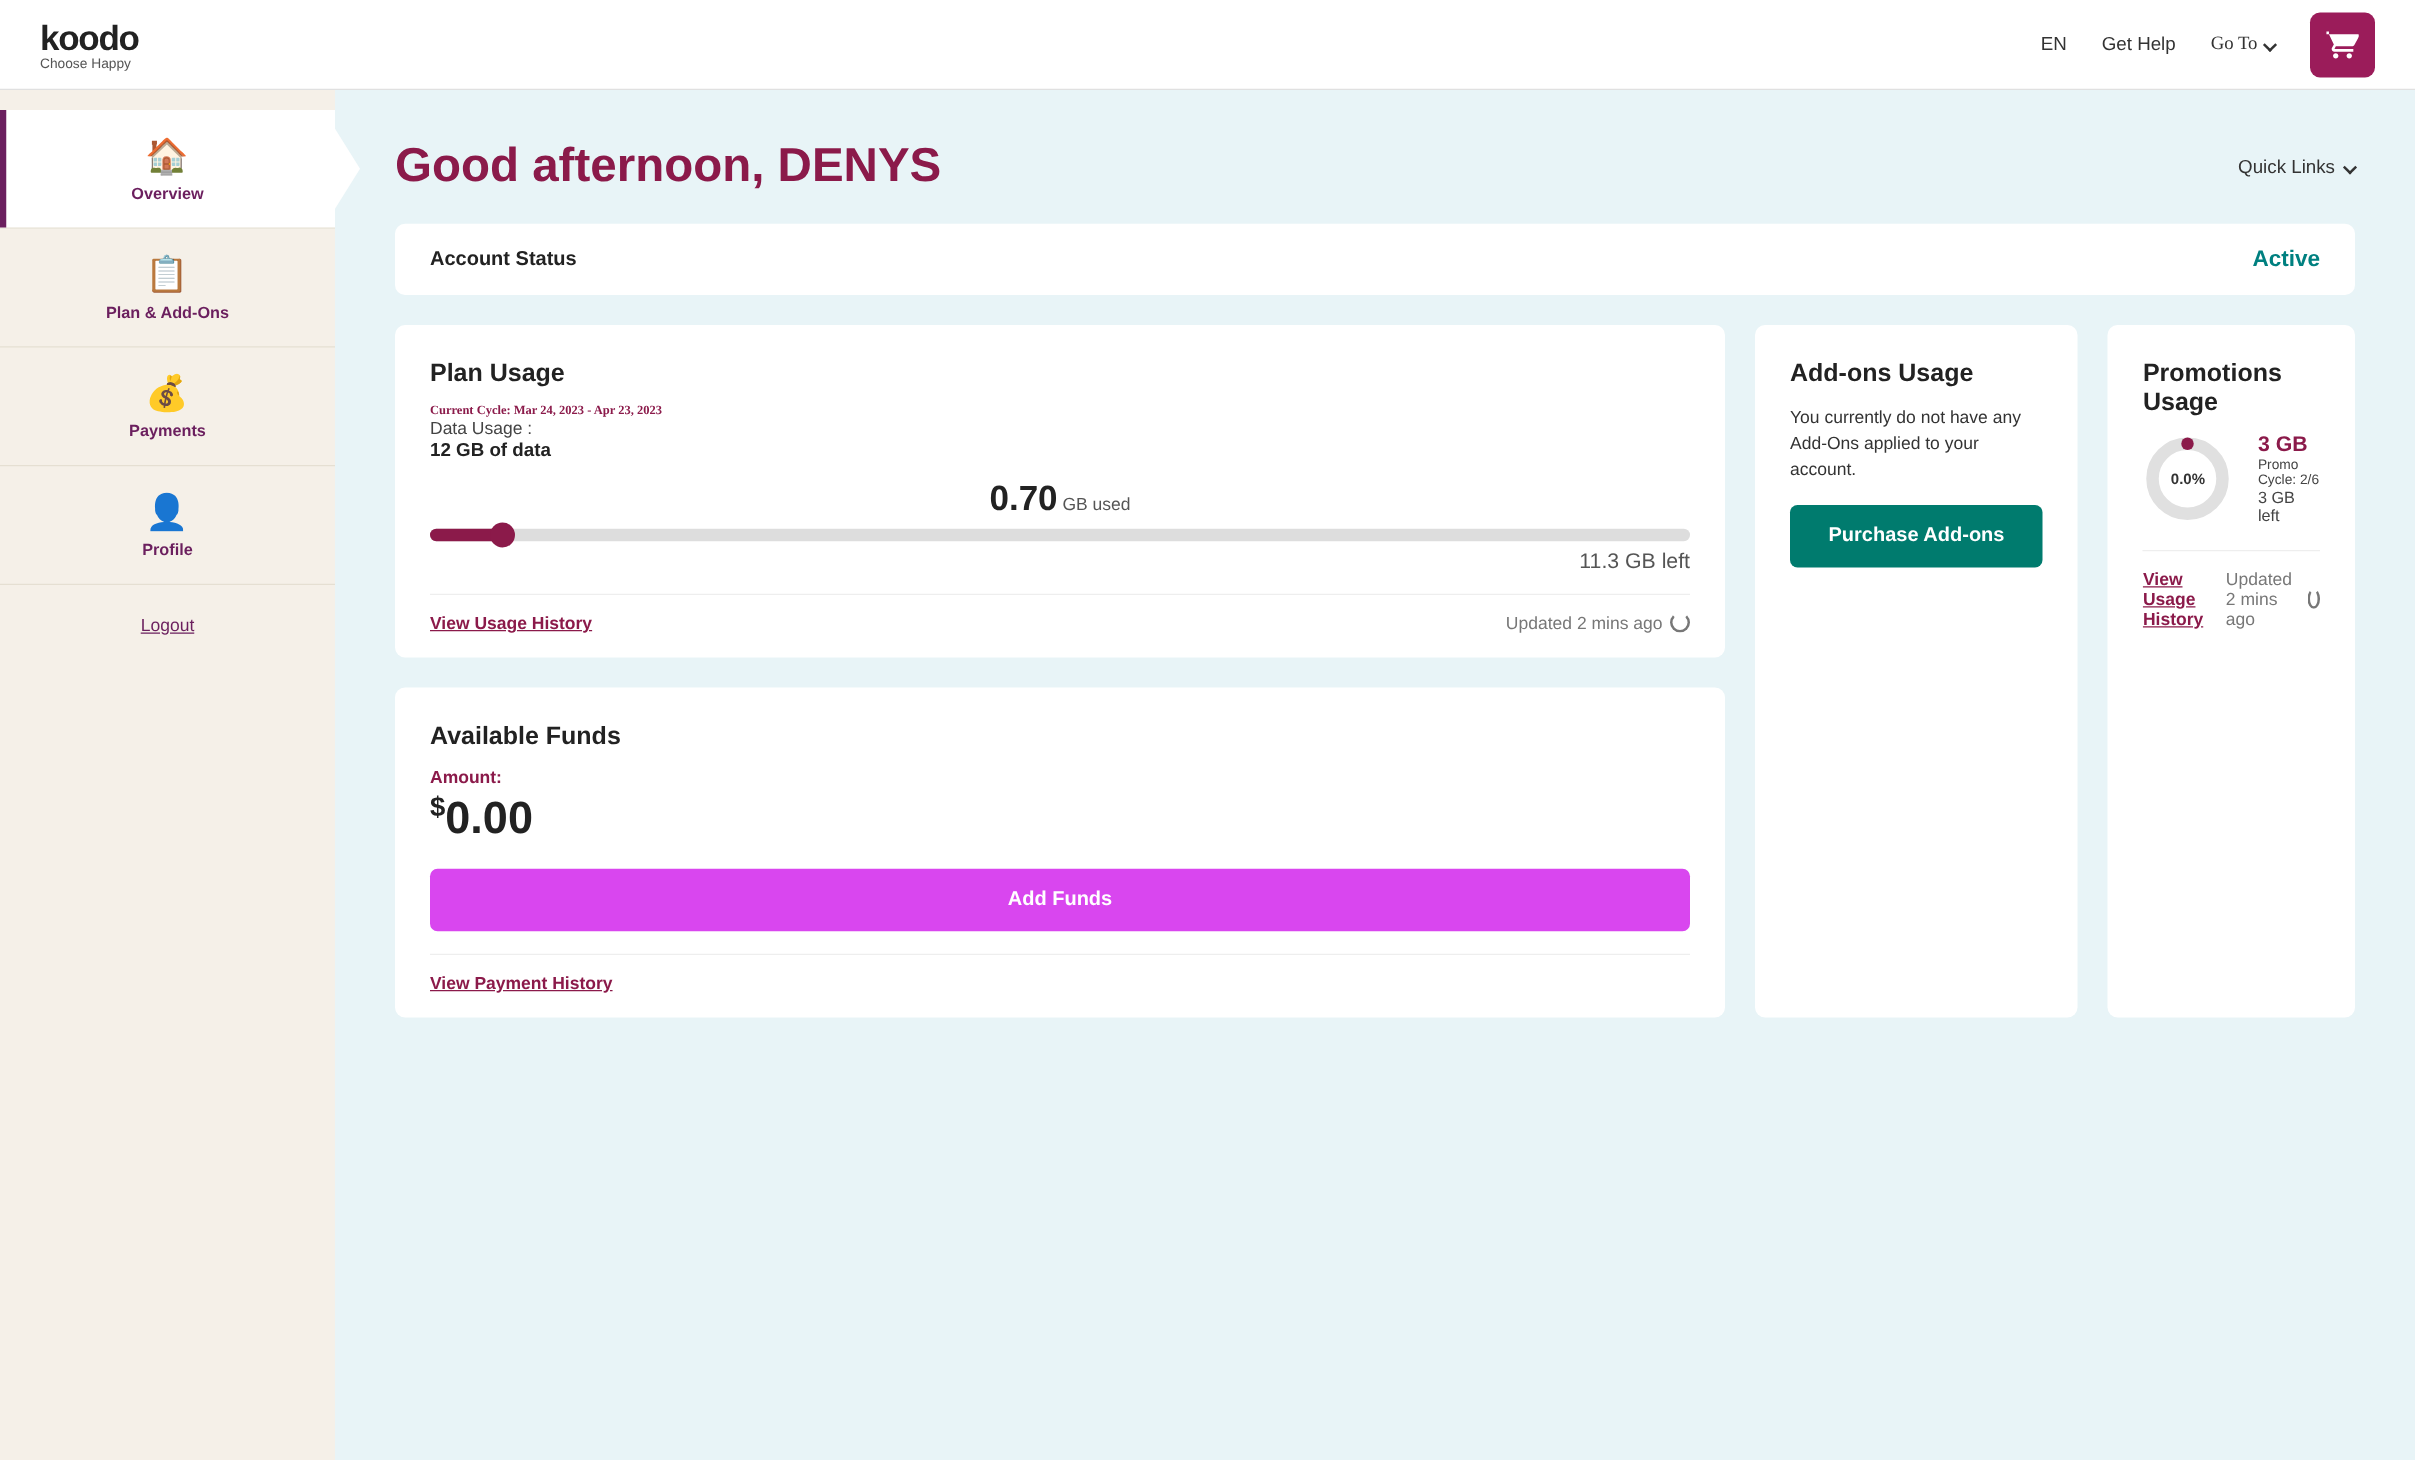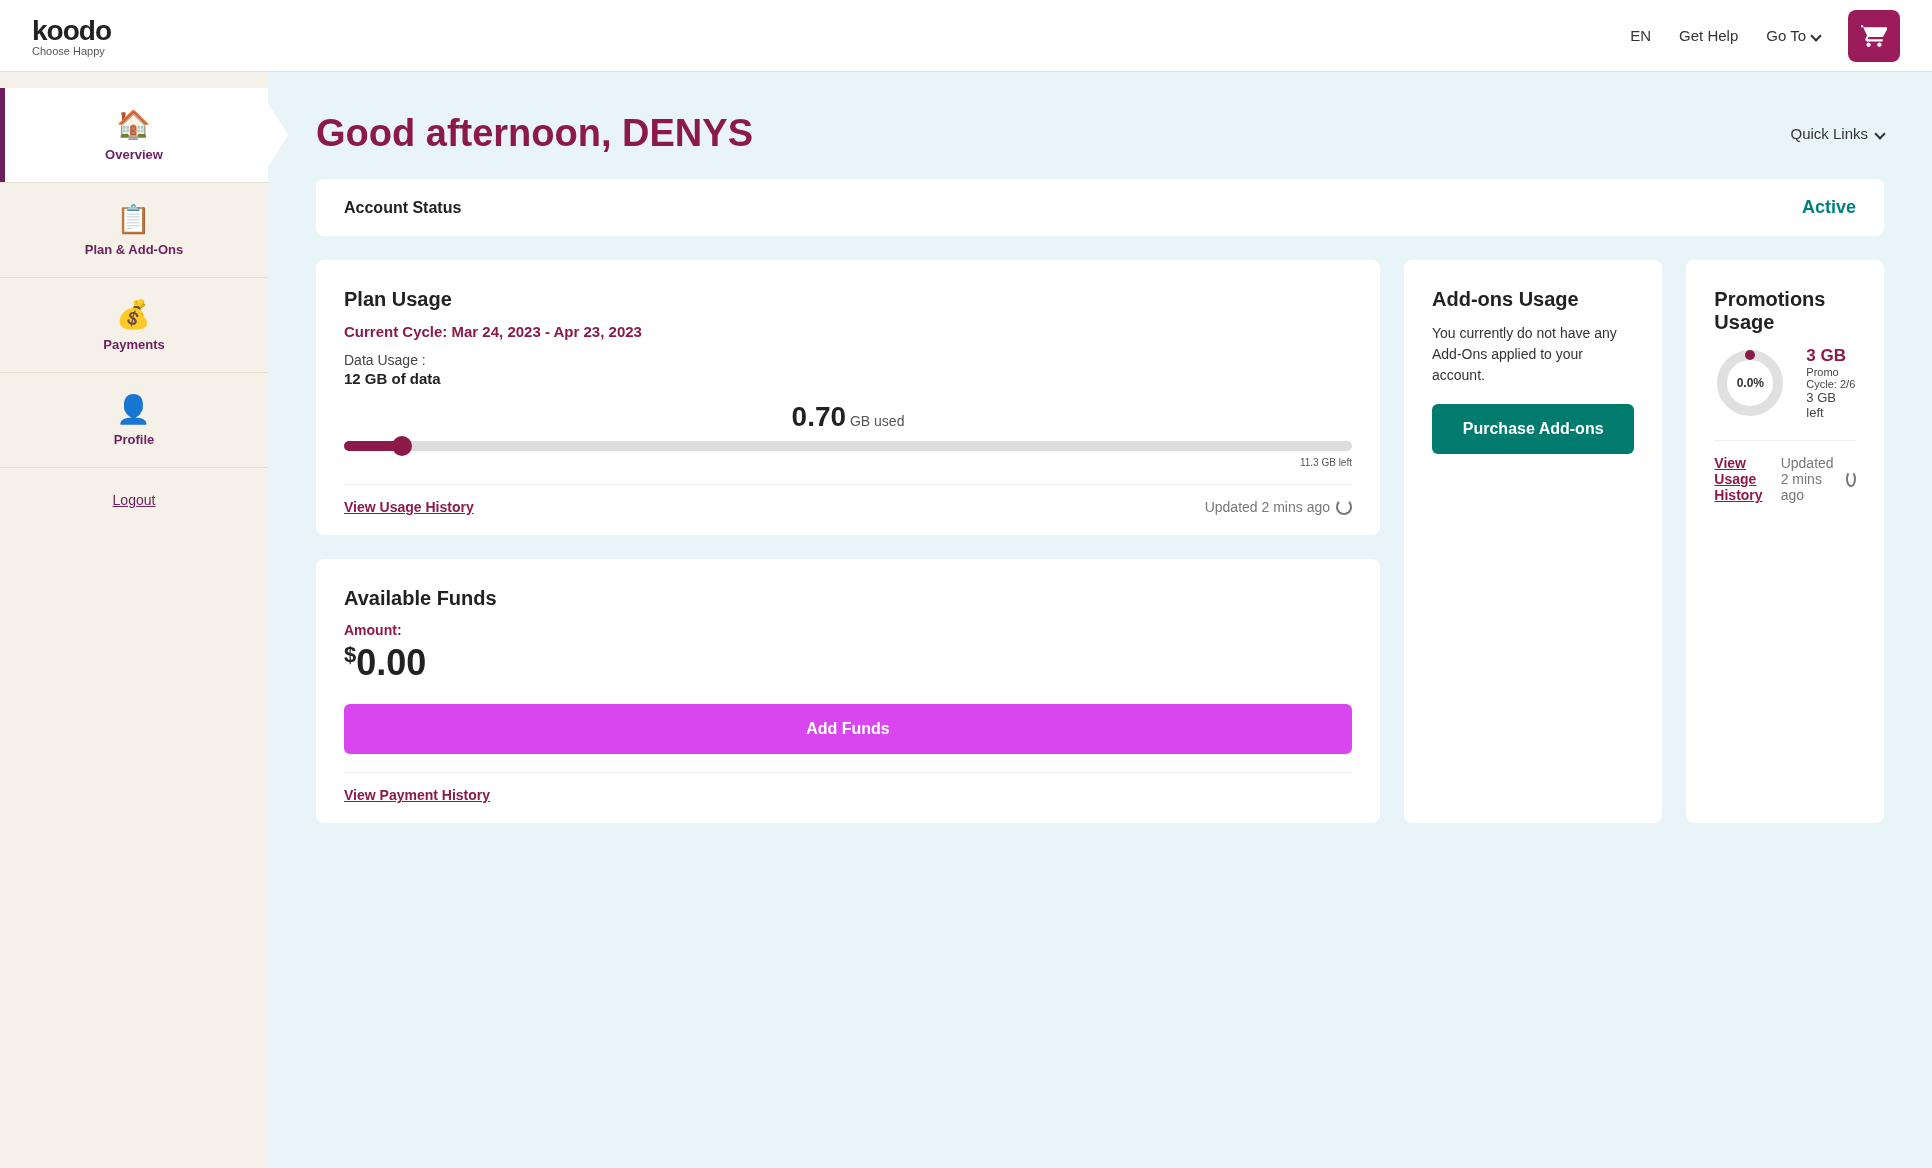--- a/index.html
+++ b/index.html
@@ -46,21 +46,21 @@
     }
     .goto-btn {
       display: flex;
       align-items: center;
       gap: 4px;
       font-size: 15px;
       color: #333;
       cursor: pointer;
       background: none;
       border: none;
-      font-family: Liberation Sans, sans-serif;
+      font-family: Liberation Serif, serif;
     }
     .cart-btn {
       background: #9b1c5a;
       border: none;
       border-radius: 8px;
       width: 52px;
       height: 52px;
       display: flex;
       align-items: center;
       justify-content: center;
@@ -207,24 +207,24 @@
 
     .card-title {
       font-size: 20px;
       font-weight: 800;
       color: #222;
       margin-bottom: 12px;
     }
 
     
     .cycle-label {
-      font-size: 15px;
+      font-size: 10px;
       font-weight: 700;
       color: #8b1a4a;
-      margin-bottom: 12px;
+      font-family: Liberation Serif, serif;
     }
     .data-usage-label {
       font-size: 14px;
       color: #444;
       margin-bottom: 2px;
     }
     .data-amount {
       font-size: 15px;
       font-weight: 700;
       color: #222;
@@ -265,21 +265,21 @@
       width: 20px;
       height: 20px;
       border-radius: 50%;
       background: #8b1a4a;
       position: absolute;
       right: -10px;
       top: -5px;
     }
     .progress-remaining {
       text-align: right;
-      font-size: 10px;
+      font-size: 17px;
       color: #555;
       margin-bottom: 16px;
     }
     .card-footer {
       display: flex;
       align-items: center;
       justify-content: space-between;
       border-top: 1px solid #eee;
       padding-top: 14px;
       margin-top: 4px;

